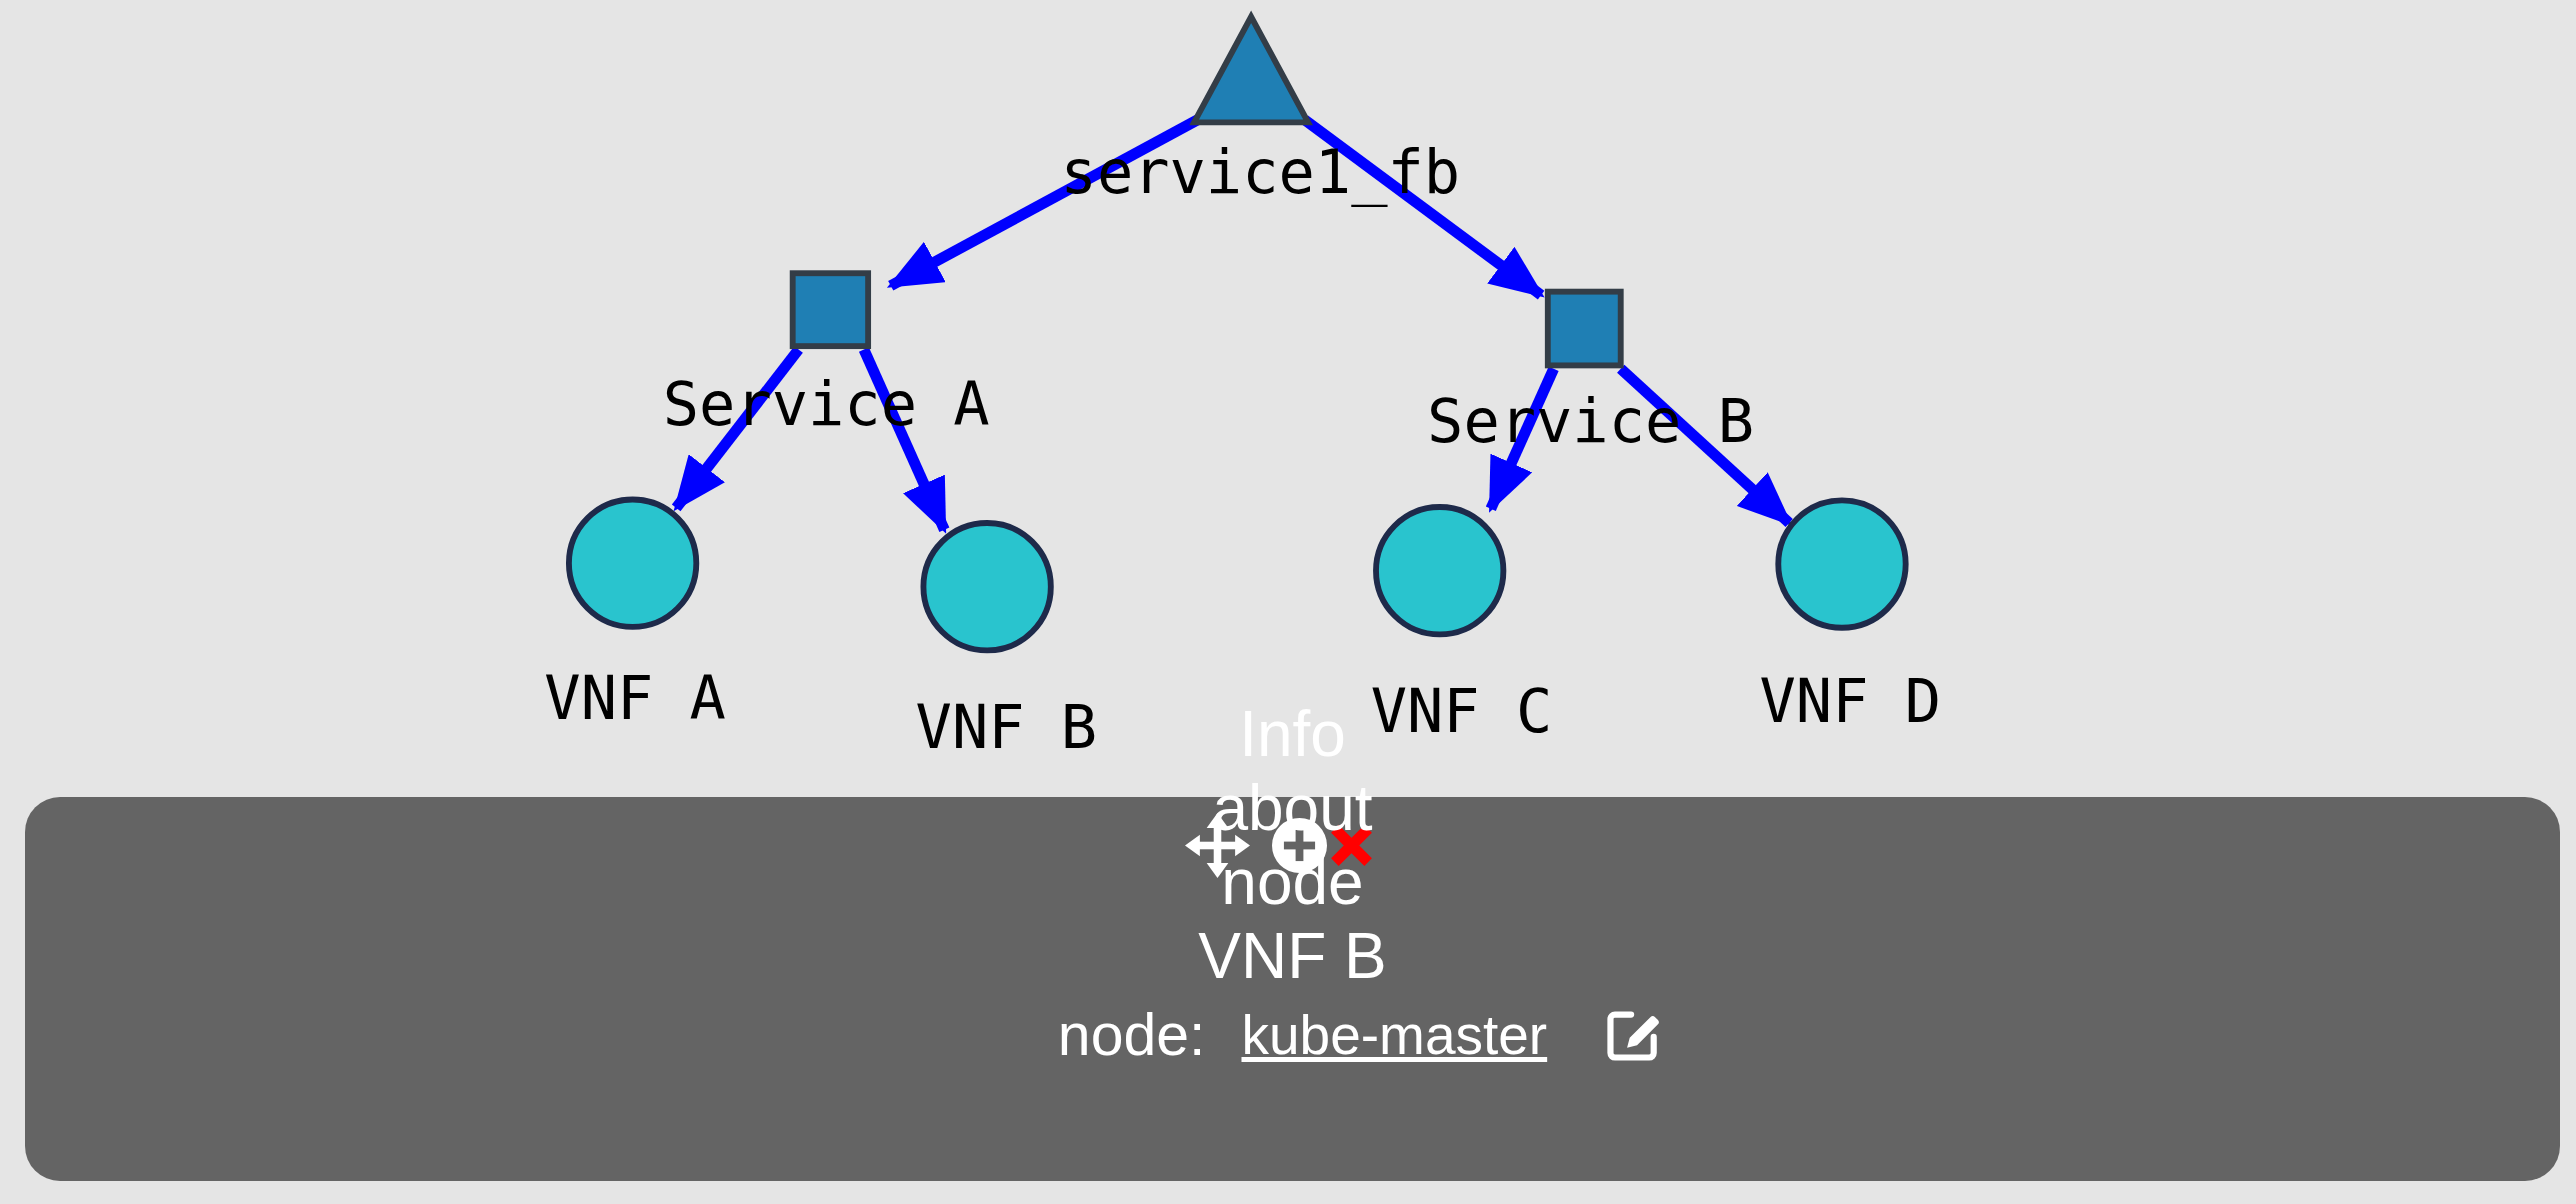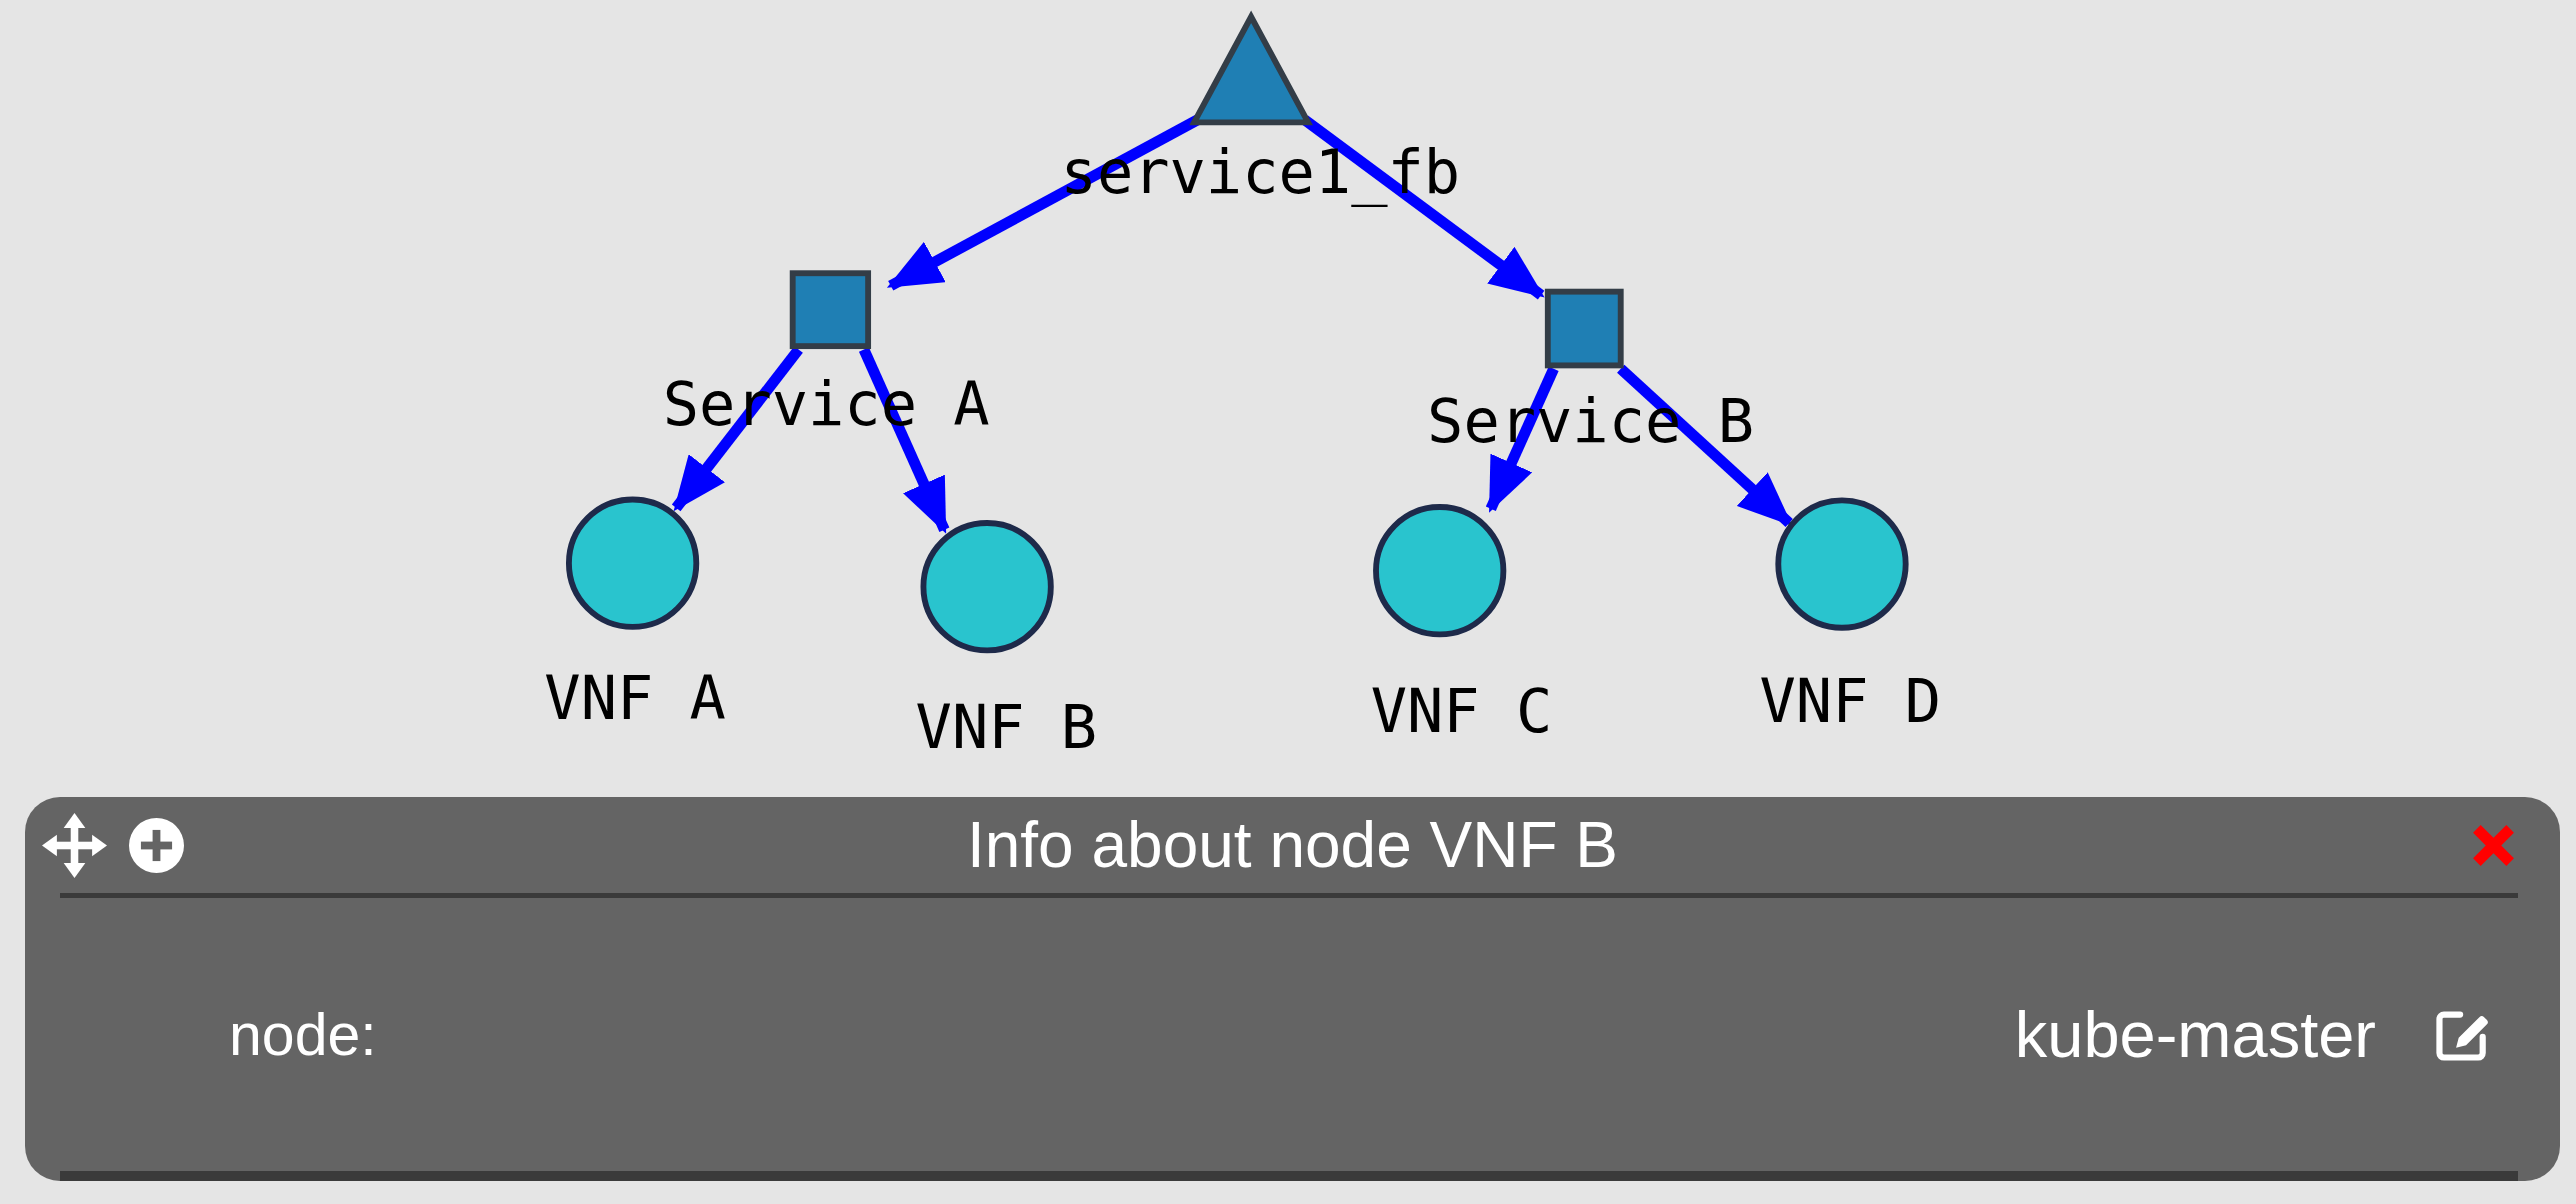--- a/index.html
+++ b/index.html
@@ -7,28 +7,28 @@
          font-family:"Liberation Sans",sans-serif;}
   
   .graph{position:absolute;left:0;top:0;}
   .edge{stroke:#0000ff;stroke-width:13;}
   .node-service{fill:#1f7fb4;stroke:#333d47;stroke-width:7;}
   .node-vnf{fill:#29c4ce;stroke:#1e2a4a;stroke-width:7;}
   .node-label{font-family:"DejaVu Sans Mono",monospace;font-size:72px;fill:#000000;
               text-anchor:middle;font-weight:500;}
   
   .panel{position:absolute;left:25px;top:797px;width:2535px;height:384px;background:#646464;
-         border-radius:35px;box-sizing:border-box;display:flex;flex-direction:column;color:#ffffff;}
+         border-radius:35px;box-sizing:border-box;display:flex;flex-direction:column;color:#ffffff;align-items:center;}
   .panel-header{height:96px;flex:0 0 96px;position:relative;display:flex;align-items:center;
                 padding:0 42px 0 17px;}
   .panel-title{position:absolute;left:0;right:0;text-align:center;font-size:64px;color:#ffffff;}
   .sep{height:5px;background:#3a3a3a;margin:0 42px 0 35px;flex:0 0 5px;}
   .prow{flex:1;display:flex;align-items:center;padding:0 69px 0 101px;gap:36px;}
   .row-label{font-size:59px;color:#ffffff;white-space:nowrap;}
-  .row-value{margin-left:auto;font-size:65px;color:#ffffff;white-space:nowrap;}
+  .row-value{margin-left:auto;font-size:55px;color:#ffffff;white-space:nowrap;text-decoration:underline;}
   .icon{display:inline-block;flex:0 0 auto;}
   .move-icon{width:65px;height:65px;}
   .plus-icon{width:55px;height:55px;margin-left:22px;}
   .close-icon{width:49px;height:49px;margin-left:auto;}
   .trash-icon{width:48px;height:55px;margin-right:19px;}
   .trash-spacer{width:67px;flex:0 0 67px;}
   .edit-icon{width:57px;height:57px;margin-left:22px;}
 </style>
 </head>
 <body>

